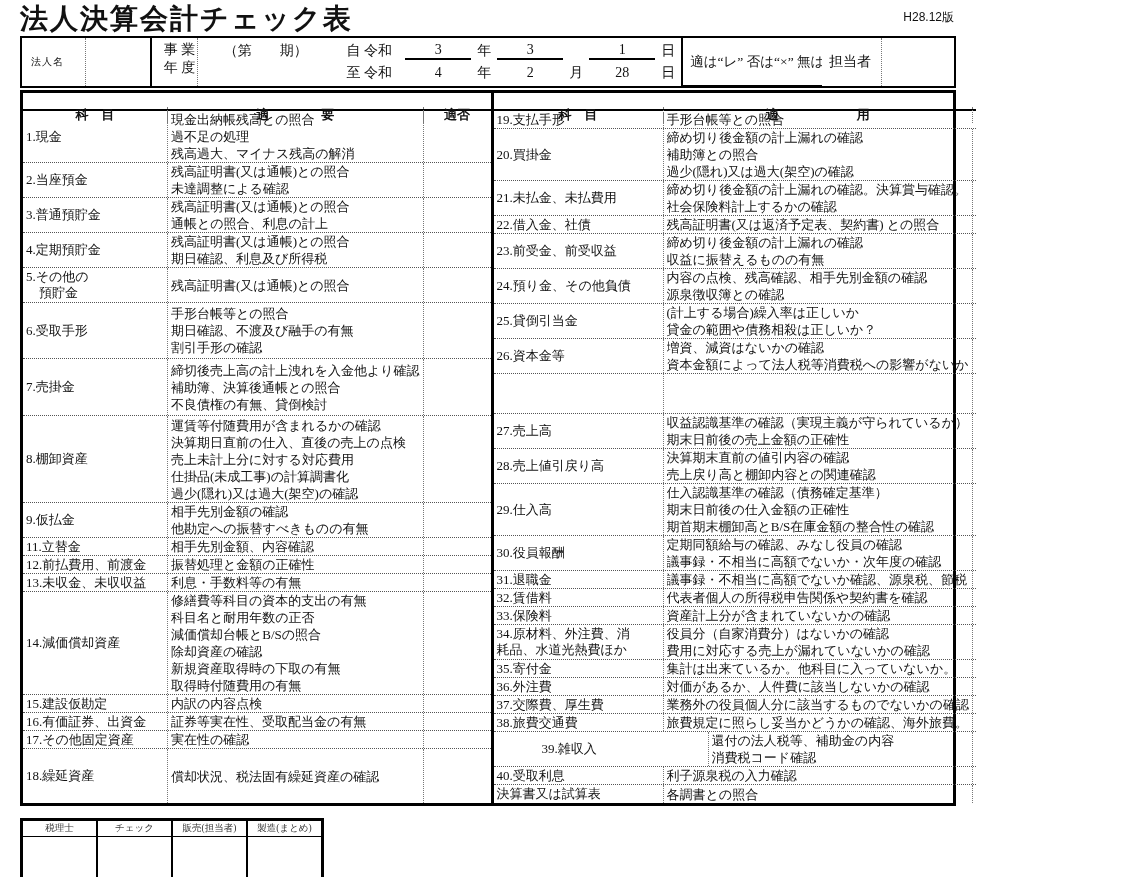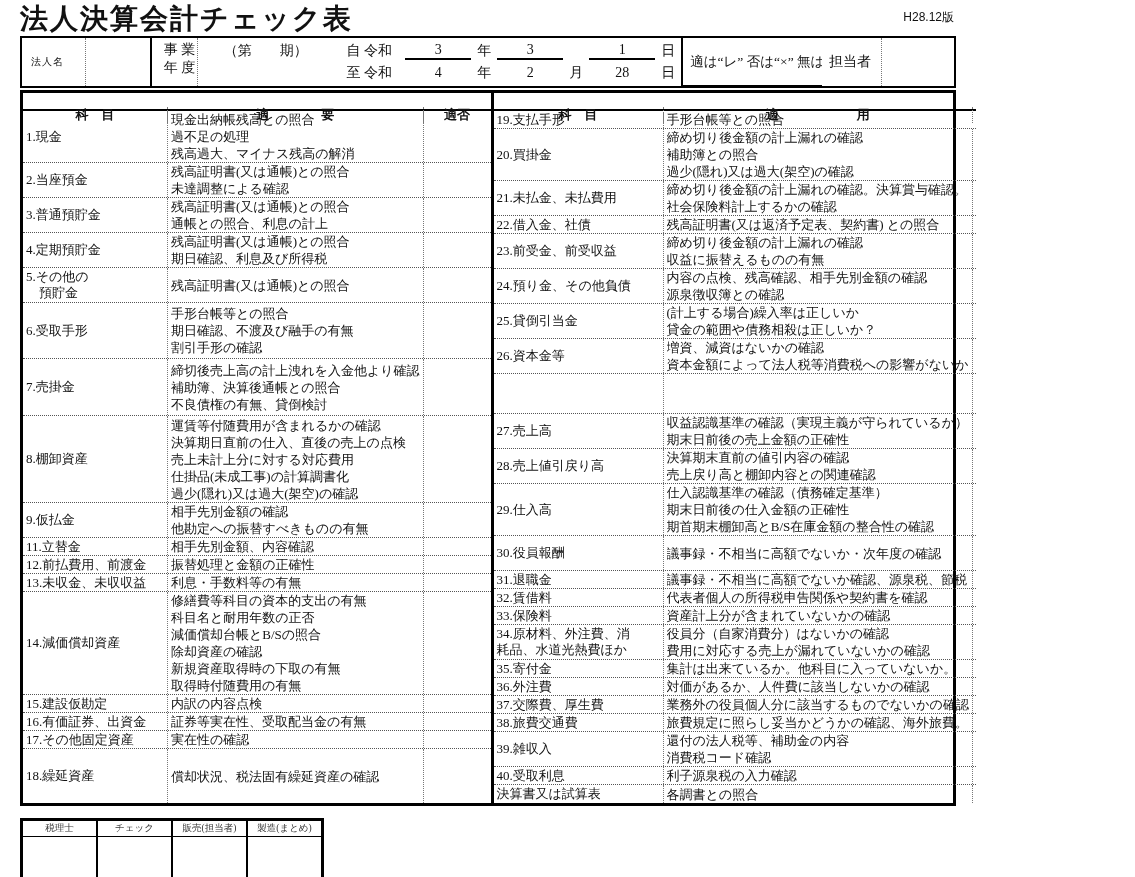--- a/index.html
+++ b/index.html
@@ -364,20 +364,21 @@
             <div class="td-detail">
               <div class="line">仕入認識基準の確認（債務確定基準）</div>
               <div class="line">期末日前後の仕入金額の正確性</div>
               <div class="line">期首期末棚卸高とB/S在庫金額の整合性の確認</div>
             </div>
             <div class="td-status"></div>
           </div>
           <div class="trow" style="min-height: 35px;">
             <div class="td-subject">30.役員報酬</div>
             <div class="td-detail">
+              <div class="line">定期同額給与の確認、みなし役員の確認</div>
               <div class="line">議事録・不相当に高額でないか・次年度の確認</div>
             </div>
             <div class="td-status"></div>
           </div>
           <div class="trow" style="min-height: 17px;">
             <div class="td-subject">31.退職金</div>
             <div class="td-detail">
               <div class="line">議事録・不相当に高額でないか確認、源泉税、節税</div>
             </div>
             <div class="td-status"></div>
@@ -426,21 +427,21 @@
             </div>
             <div class="td-status"></div>
           </div>
           <div class="trow" style="min-height: 17px;">
             <div class="td-subject">38.旅費交通費</div>
             <div class="td-detail">
               <div class="line">旅費規定に照らし妥当かどうかの確認、海外旅費。</div>
             </div>
             <div class="td-status"></div>
           </div>
-          <div class="trow" style="min-height: 35px;">
+          <div class="trow" style="min-height: 35px; padding-left: 45px;">
             <div class="td-subject">39.雑収入</div>
             <div class="td-detail">
               <div class="line">還付の法人税等、補助金の内容</div>
               <div class="line">消費税コード確認</div>
             </div>
             <div class="td-status"></div>
           </div>
           <div class="trow" style="min-height: 17px;">
             <div class="td-subject">40.受取利息</div>
             <div class="td-detail">

